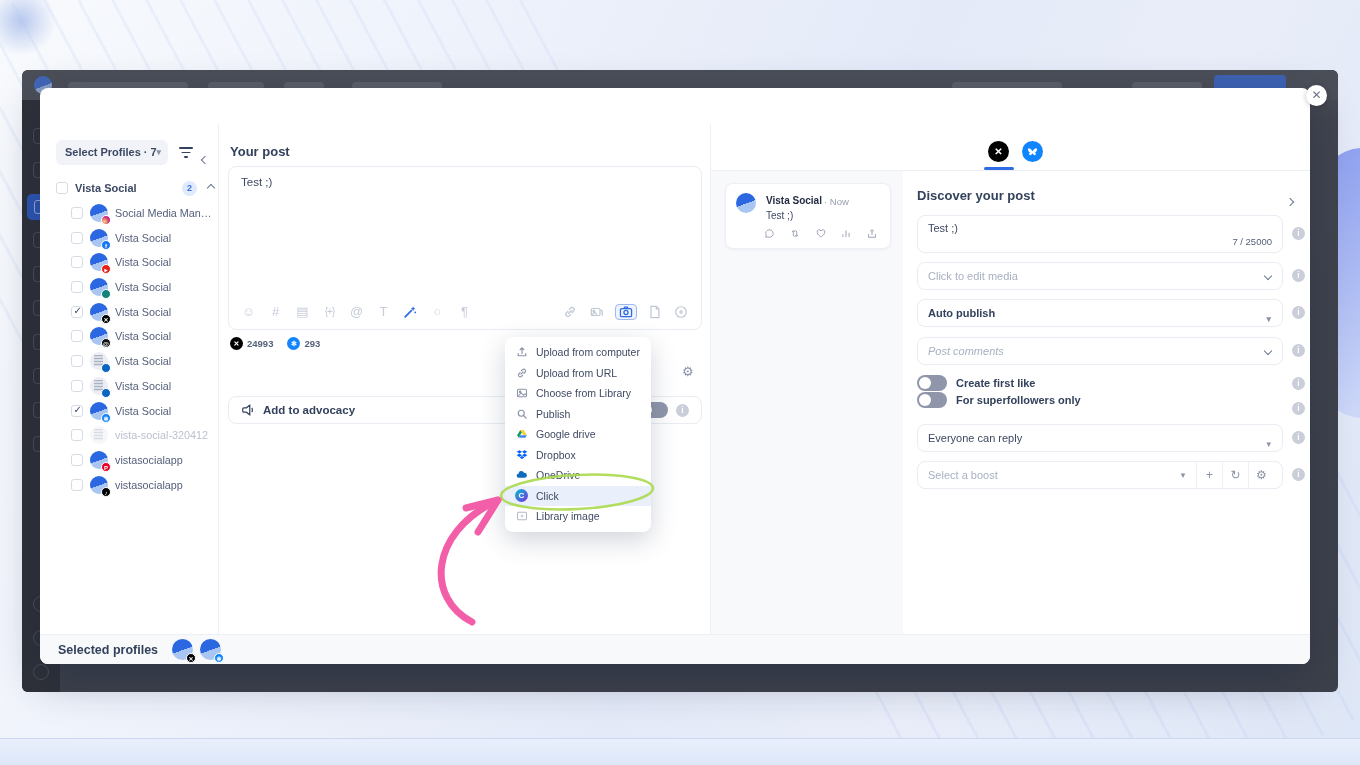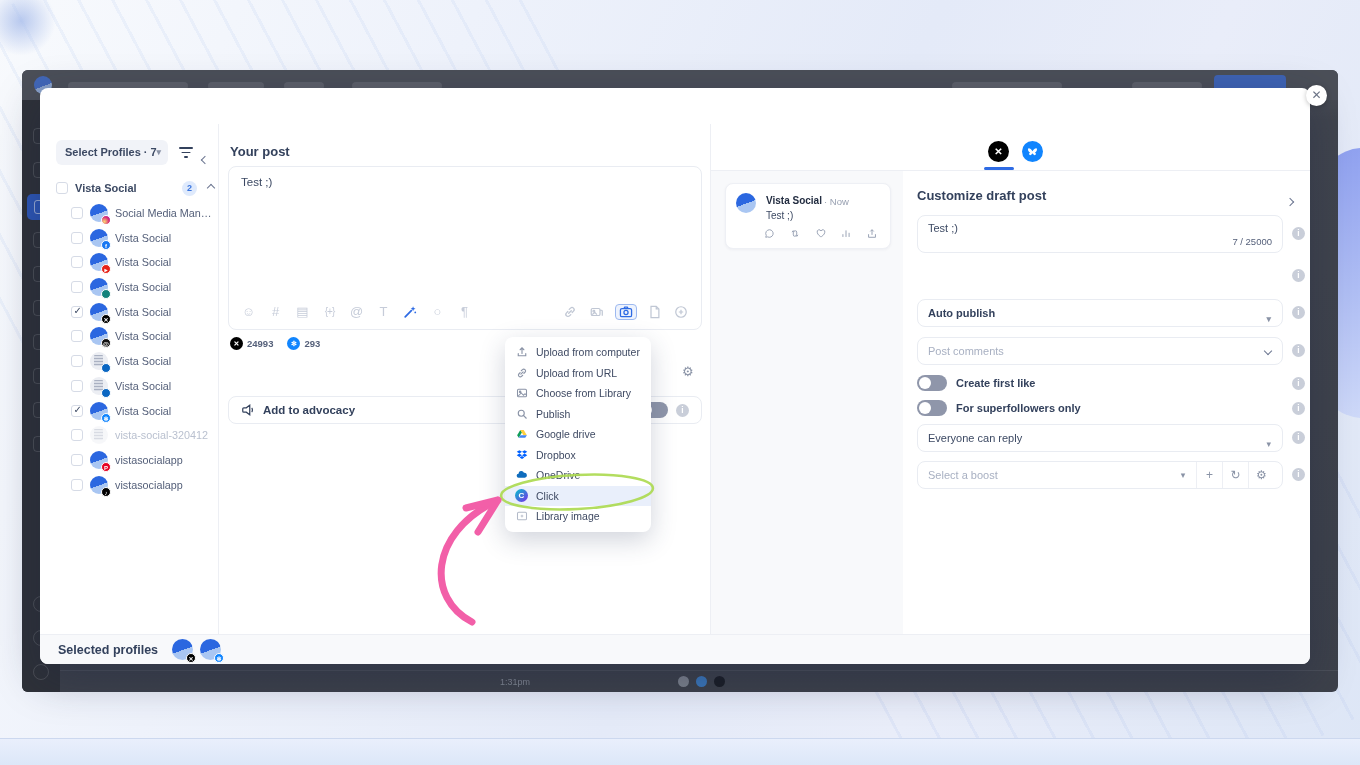--- a/index.html
+++ b/index.html
@@ -134,21 +134,21 @@
   .tacts { position:absolute; left:38px; right:12px; top:44px; display:flex; justify-content:space-between; color:#97a0b3; }
 
   .custtitle { position:absolute; left:877px; top:100px; font-size:13px; font-weight:700; color:#33415c; }
   .custchev { position:absolute; left:1247px; top:103px; }
   .field { position:absolute; left:877px; width:366px; border:1px solid #e9ecf2; border-radius:8px; background:#fff; font-size:11px; }
   .f-text { top:127px; height:38px; }
   .f-text .val { position:absolute; left:10px; top:6px; color:#3c4963; }
   .f-text .cc { position:absolute; right:10px; bottom:5px; font-size:9.5px; color:#55607a; }
   .f-media { top:174px; height:28px; color:#a8b0c2; line-height:26px; padding-left:10px; }
   .f-auto { top:211px; height:28px; color:#33415c; font-weight:600; line-height:26px; padding-left:10px; }
-  .f-comments { top:249px; height:28px; color:#a8b0c2; line-height:26px; padding-left:10px; }
+  .f-comments { top:249px; height:28px; color:#a8b0c2; line-height:26px; padding-left:10px;font-style:italic; }
   .f-reply { top:336px; height:28px; color:#3c4963; line-height:26px; padding-left:10px; }
   .f-boost { top:373px; height:28px; color:#a8b0c2; line-height:26px; padding-left:10px; }
   .field .chev, .field .darr { position:absolute; right:11px; top:10px; }
   .darr { color:#8a93a6; font-size:9px; top:6px !important; }
   .finfo { position:absolute; left:1252px; }
   .tgrow { position:absolute; left:877px; display:flex; align-items:center; gap:9px; }
   .tglabel { font-size:11px; color:#33415c; font-weight:600; }
   .boostbtns { position:absolute; right:8px; top:0; height:26px; display:flex; align-items:center; gap:0; }
   .bb { width:26px; text-align:center; color:#8a93a6; font-size:12px; border-left:1px solid #edeff4; line-height:26px; cursor:pointer; }
   .bb.first { border-left:none; }
@@ -197,26 +197,20 @@
       <div class="sicon" style="top:132px"></div>
       <div class="sicon" style="top:166px"></div>
       <div class="sicon" style="top:200px"></div>
       <div class="sicon" style="top:234px"></div>
       <div class="sicon" style="top:268px"></div>
       <div class="sicon" style="top:302px"></div>
       <div class="sicon" style="top:336px"></div>
       <div class="sicon" style="top:496px; border-radius:50%"></div>
       <div class="sicon" style="top:530px; border-radius:50%"></div>
       <div class="sicon" style="top:564px; border-radius:50%"></div>
-    </div>
-    <div class="botrow">
-      <span class="bottime">1:31pm</span>
-      <span class="botdot" style="left:618px;background:#8a8f99"></span>
-      <span class="botdot" style="left:636px;background:#3b82d0"></span>
-      <span class="botdot" style="left:654px;background:#14171d"></span>
     </div>
   </div>
 
   <div class="modal">
     <div class="divider-v1"></div>
     <div class="divider-v2"></div>
 
     <div class="chip">
       <span>Select Profiles · 7</span>
       <span class="arrow">▾</span>
@@ -427,50 +421,54 @@
               <path d="M3.5 13V9M8 13V3.5M12.5 13V7"></path>
             </svg>
           <svg class="lineart" width="12" height="11" viewBox="0 0 16 16" fill="none" stroke="#97a0b3" stroke-width="1.4">
               <path d="M8 10V2.5M5.5 5L8 2.5 10.5 5"></path>
               <path d="M3 9v4.5h10V9"></path>
             </svg>
         </span>
       </div>
     </div>
 
-    <div class="custtitle">Customize draft post</div>
+    <div class="custtitle">Discover your post</div>
     <span class="custchev"><span class="chev" style="transform:rotate(-45deg)"></span></span>
 
     <div class="field f-text">
       <span class="val">Test ;)</span>
       <span class="cc">7 / 25000</span>
     </div>
     <span class="info finfo" style="top:139px">i</span>
 
+    <div class="field f-media">
+      <span>Click to edit media</span>
+      <span class="chev down"></span>
+    </div>
     <span class="info finfo" style="top:181px">i</span>
 
     <div class="field f-auto">
       <span>Auto publish</span>
       <span class="darr">▾</span>
     </div>
     <span class="info finfo" style="top:218px">i</span>
 
     <div class="field f-comments">
       <span>Post comments</span>
       <span class="chev down"></span>
     </div>
     <span class="info finfo" style="top:256px">i</span>
 
     <div class="tgrow" style="top:287px">
       <span class="toggle"></span>
       <span class="tglabel">Create first like</span>
     </div>
     <span class="info finfo" style="top:289px">i</span>
 
-    <div class="tgrow" style="top:312px">
+    <div class="tgrow" style="top:304px">
       <span class="toggle"></span>
       <span class="tglabel">For superfollowers only</span>
     </div>
     <span class="info finfo" style="top:314px">i</span>
 
     <div class="field f-reply">
       <span>Everyone can reply</span>
       <span class="darr">▾</span>
     </div>
     <span class="info finfo" style="top:343px">i</span>

